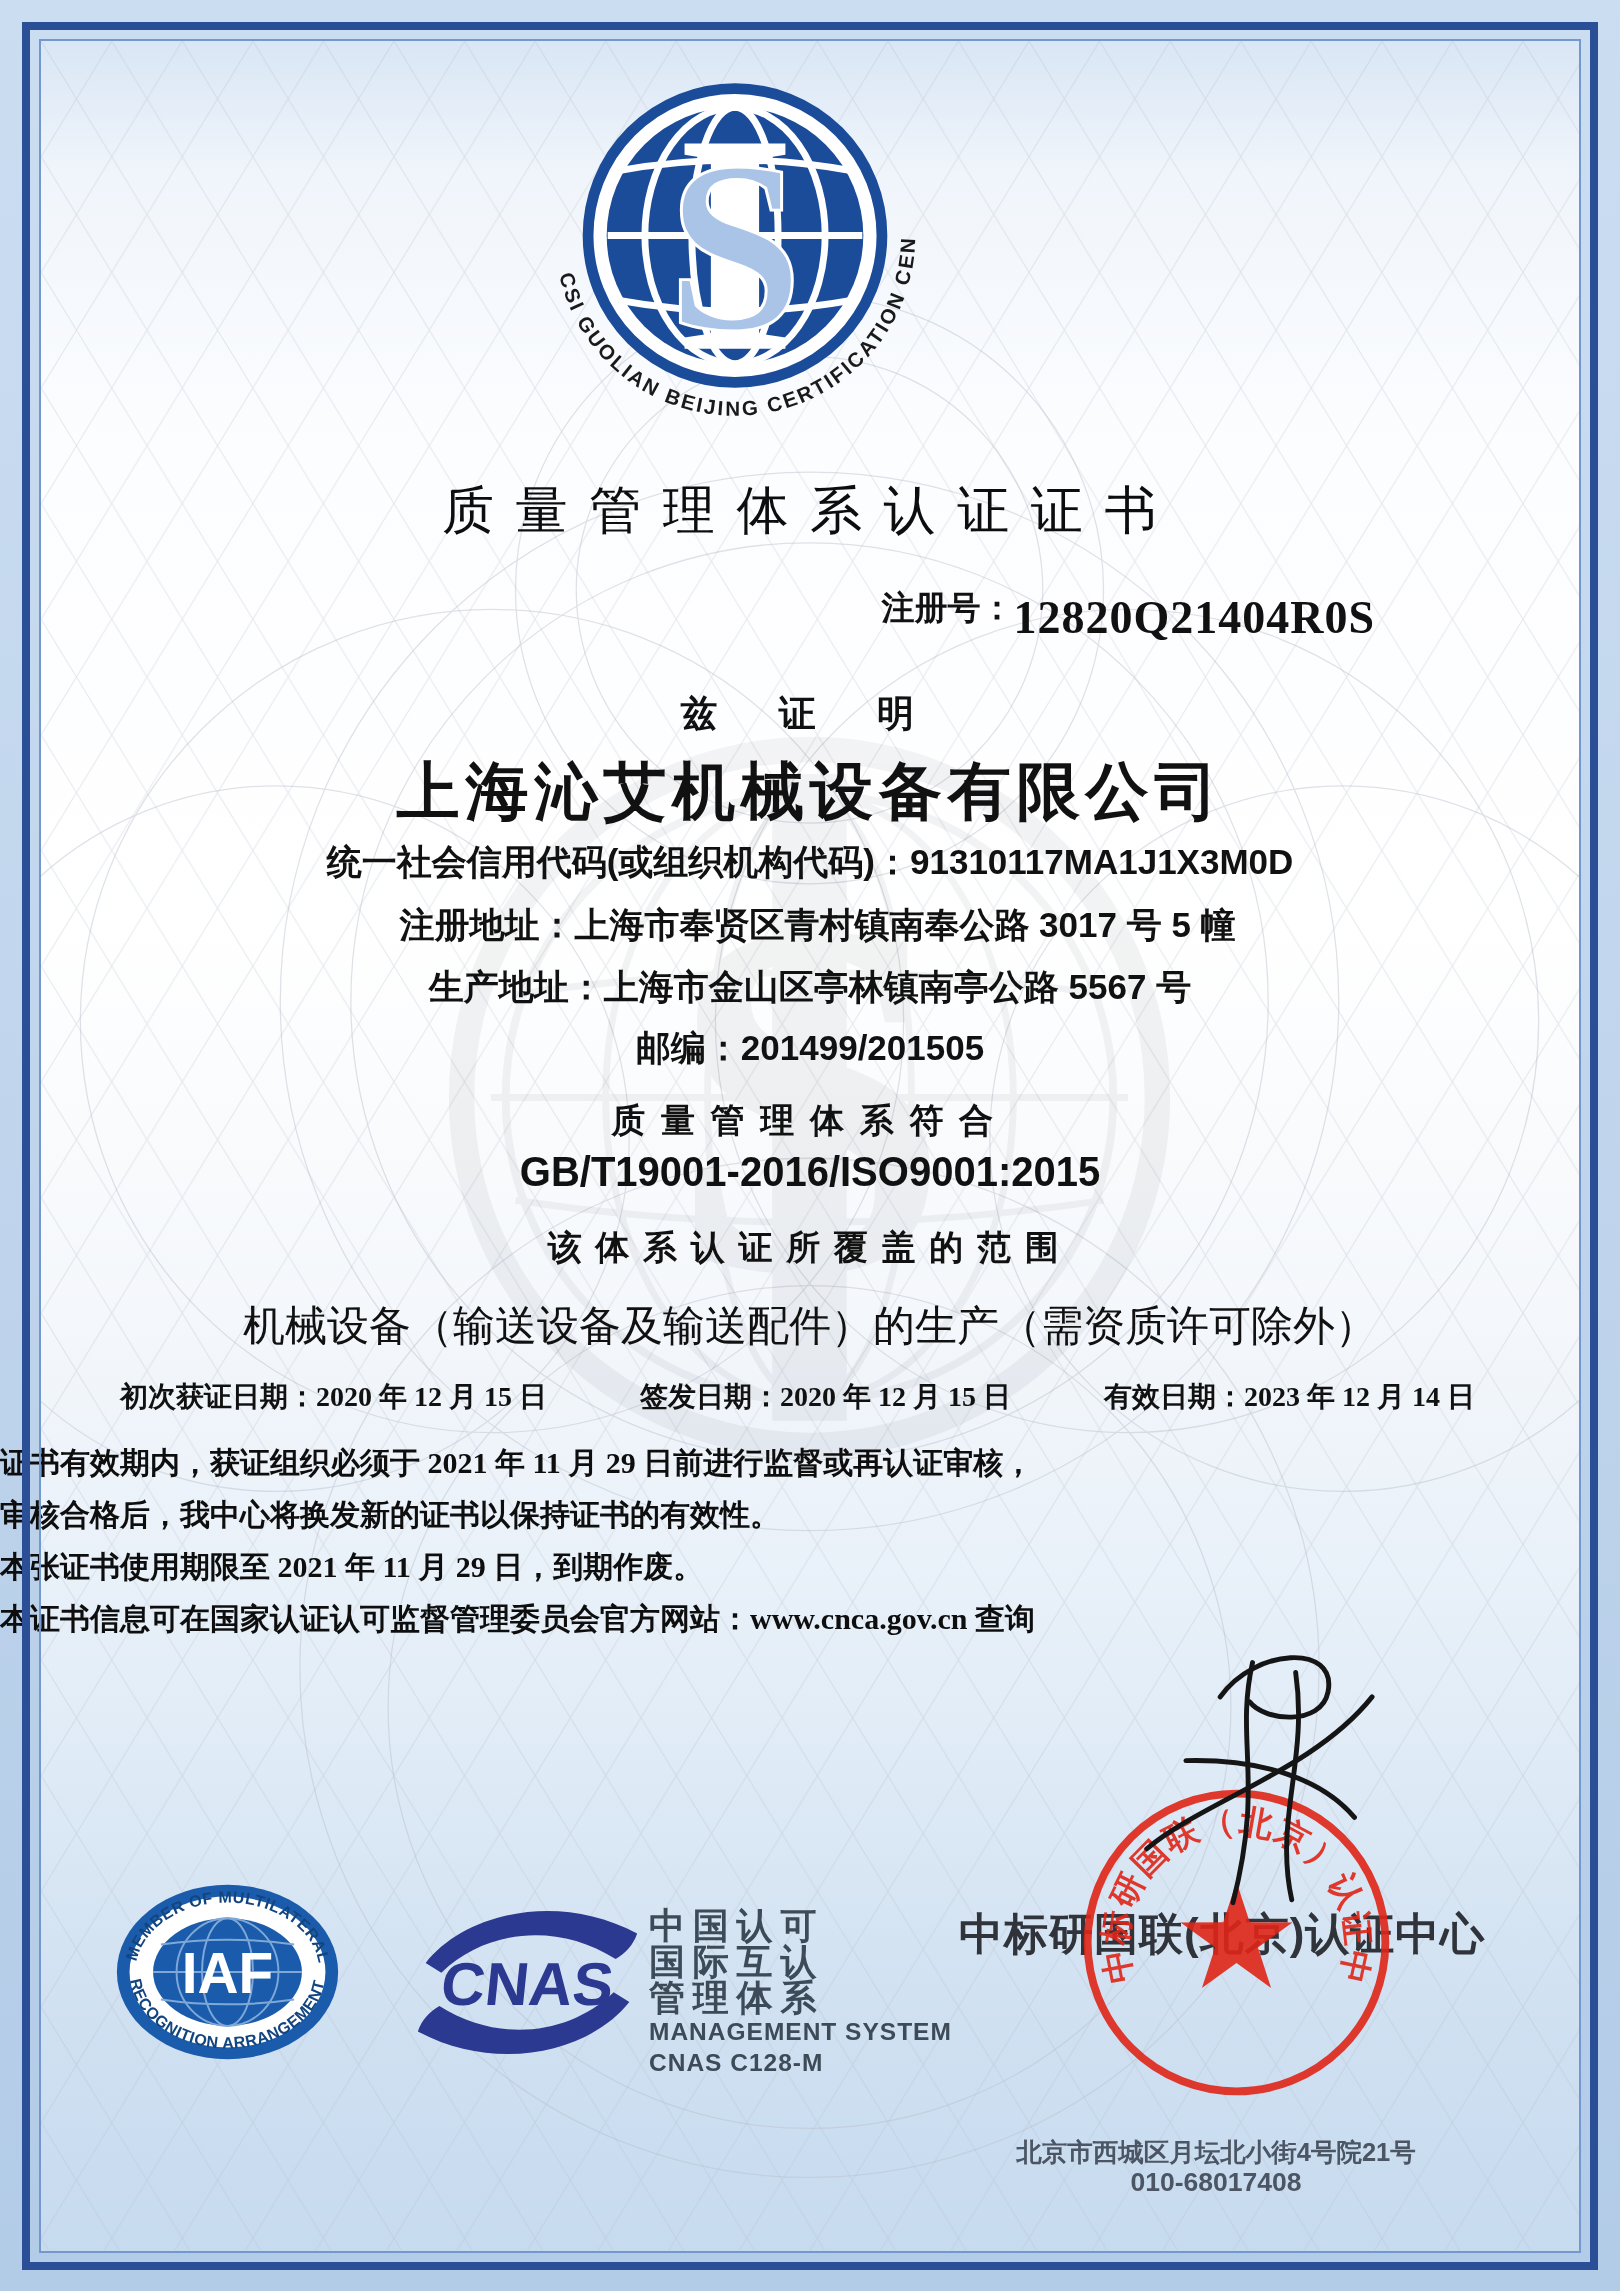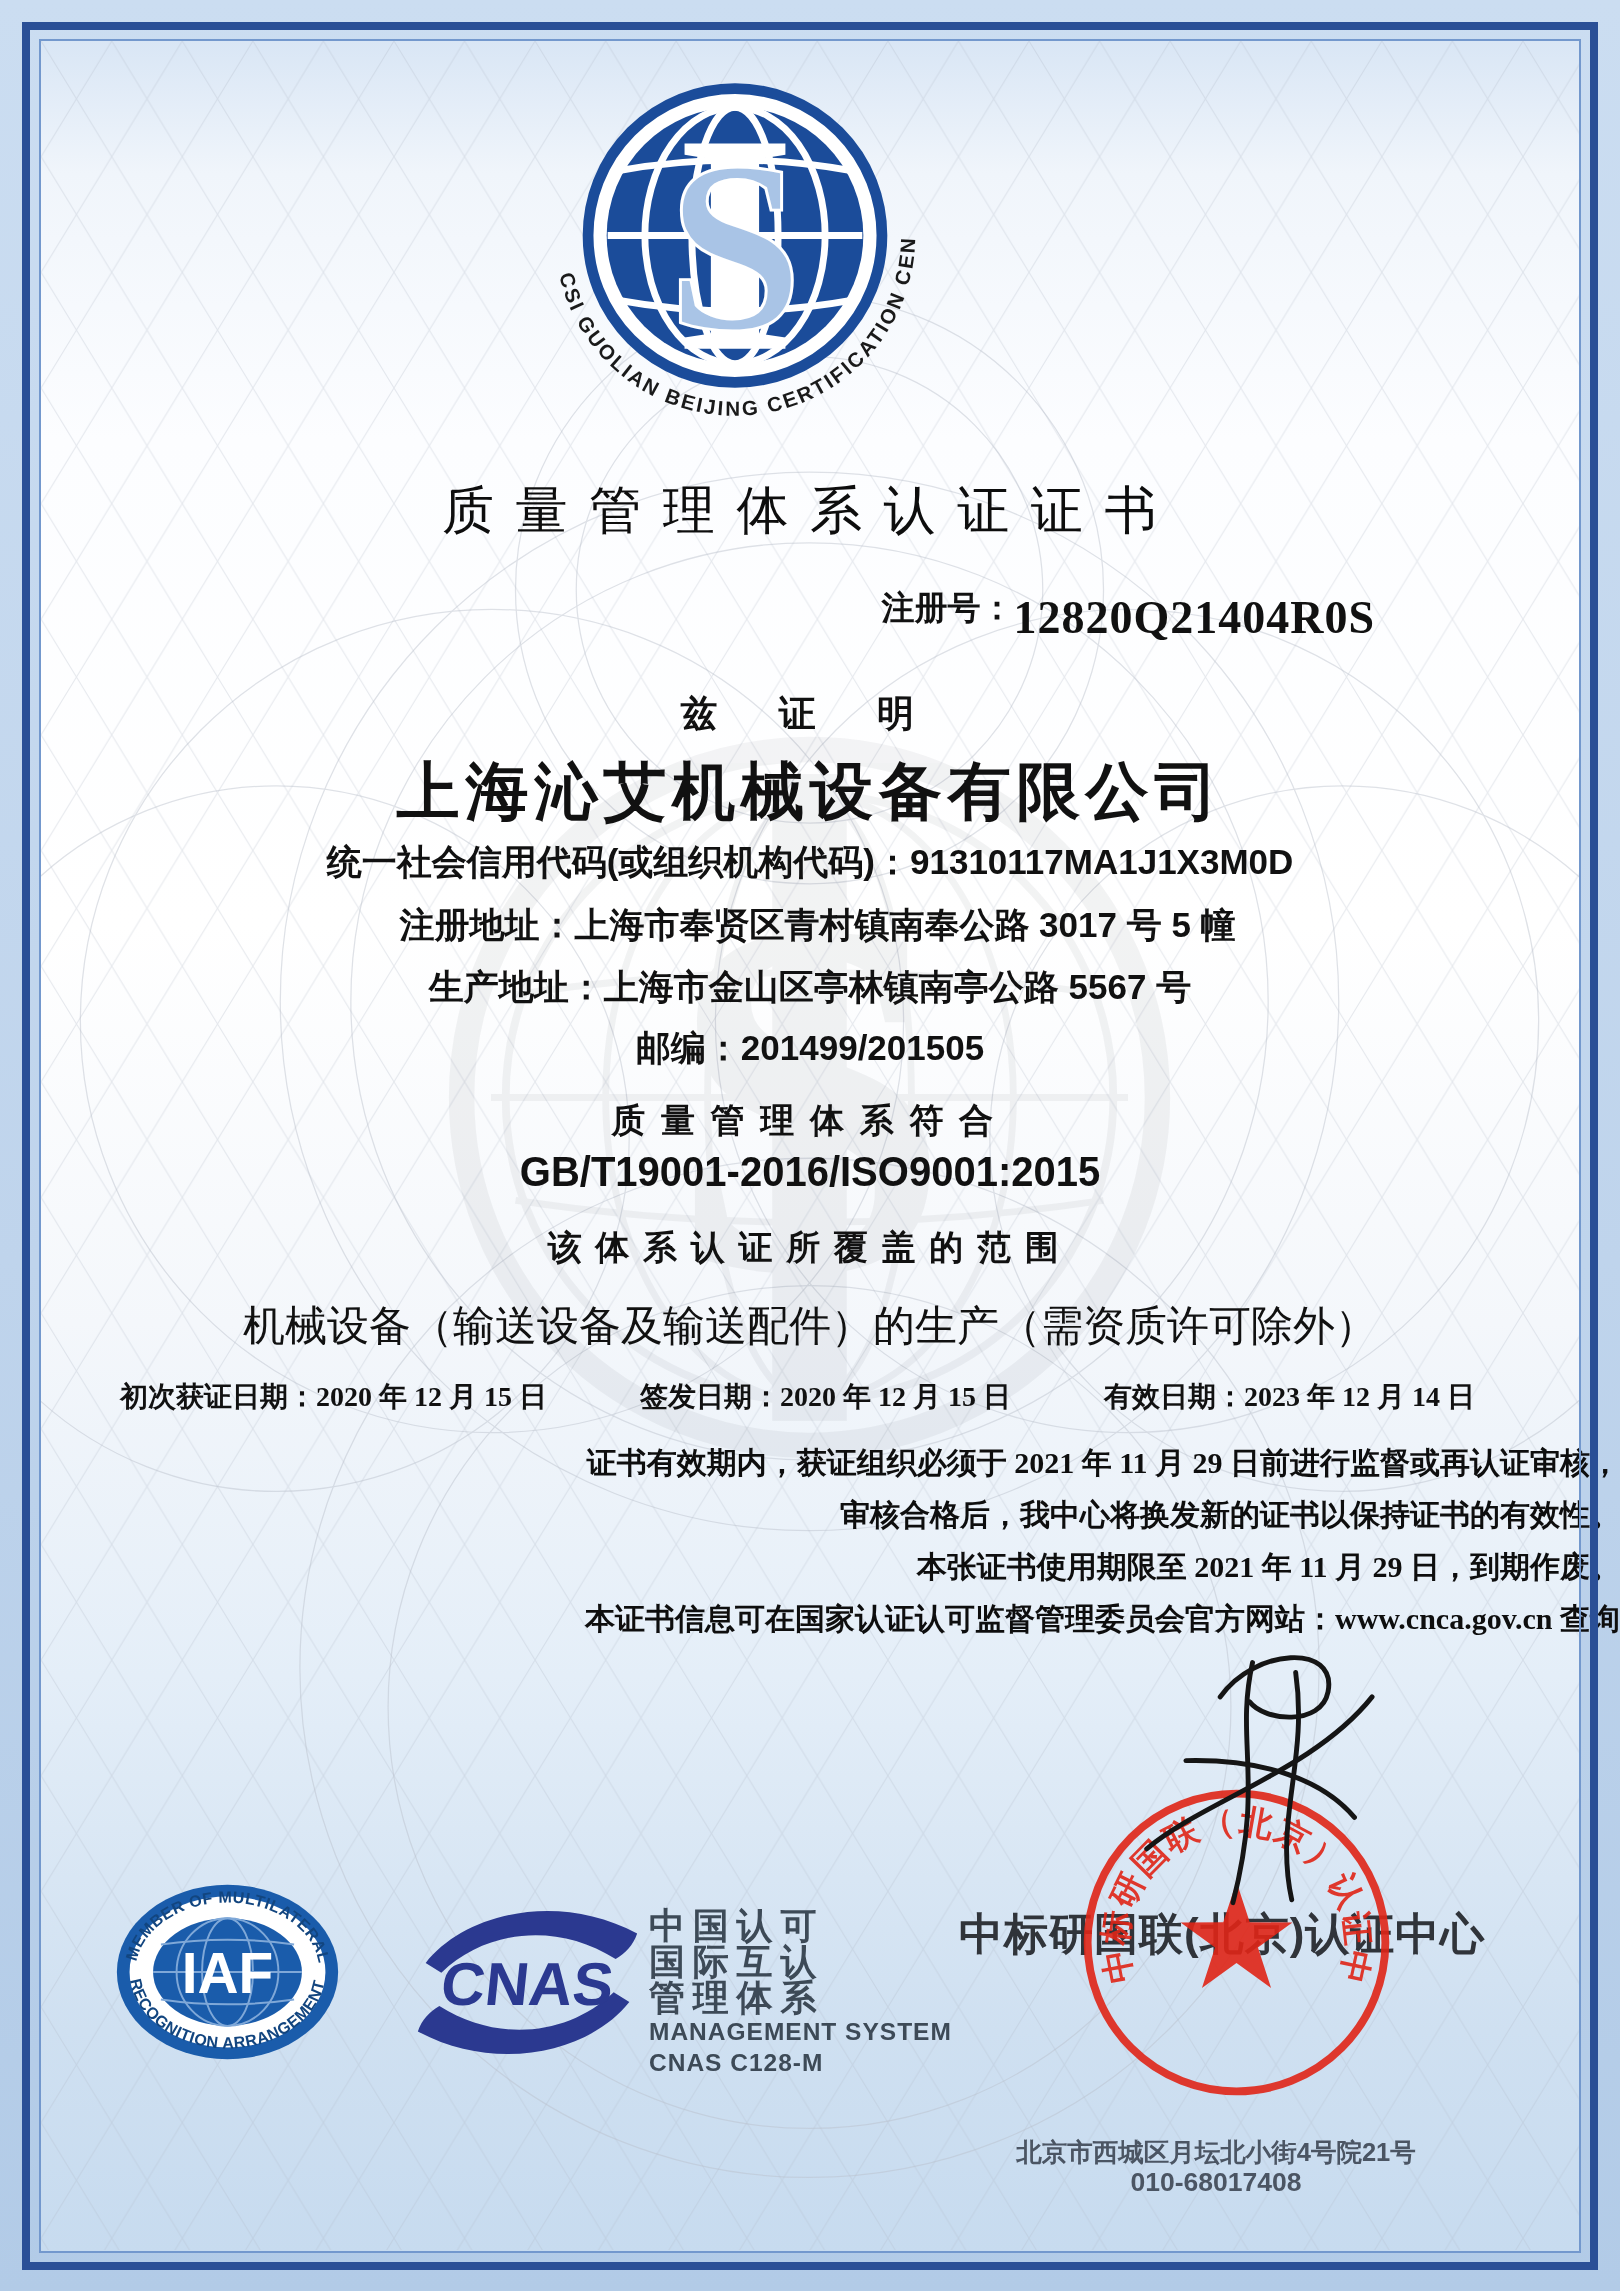--- a/index.html
+++ b/index.html
@@ -23,21 +23,21 @@
   .credit{top:839px;}
   .addr1{top:902px;padding-left:15px;}
   .addr2{top:964px;}
   .post{top:1025px;}
   .conform{top:1098px;font-size:34px;font-weight:800;letter-spacing:15.7px;}
   .standard{top:1149px;font-size:40px;font-weight:900;letter-spacing:0px;transform:scaleY(1.05);}
   .scopehead{top:1225px;font-size:34px;font-weight:800;letter-spacing:13.7px;}
   .scope{top:1298px;font-size:42px;font-weight:400;}
   .dates{position:absolute;left:120px;right:145px;top:1378px;display:flex;justify-content:space-between;
          font-size:28px;font-weight:700;z-index:3;font-family:"Liberation Serif",serif;gap:12px;}
-  .notes{position:absolute;left:0;right:0;top:1437px;text-align:right;font-size:30px;font-weight:700;
+  .notes{position:absolute;left:0;right:0;top:1437px;text-align:left;font-size:30px;font-weight:700;
          line-height:52px;z-index:3;font-family:"Liberation Serif",serif;color:#0e0e0e;}
   .centername{top:1905px;left:959px;font-size:44px;font-weight:600;color:#30343a;letter-spacing:1px;z-index:3;}
   .cnastext{position:absolute;left:649px;top:1908px;z-index:3;color:#3d4a57;}
   .cnastext .zh{font-size:36px;font-weight:700;letter-spacing:7.8px;line-height:36px;}
   .cnastext .en{font-size:24.5px;font-weight:800;line-height:31px;letter-spacing:1px;}
   .caddr{top:2135px;left:961px;width:510px;text-align:center;font-size:25.5px;font-weight:700;color:#4b5563;z-index:3;}
   .cphone{top:2167px;left:961px;width:510px;text-align:center;font-size:26.5px;font-weight:700;color:#4b5563;z-index:3;}
   .logosvg{position:absolute;left:539px;top:69px;z-index:3;}
   .iafsvg{position:absolute;left:110px;top:1878px;z-index:3;}
   .cnassvg{position:absolute;left:410px;top:1900px;z-index:3;}

